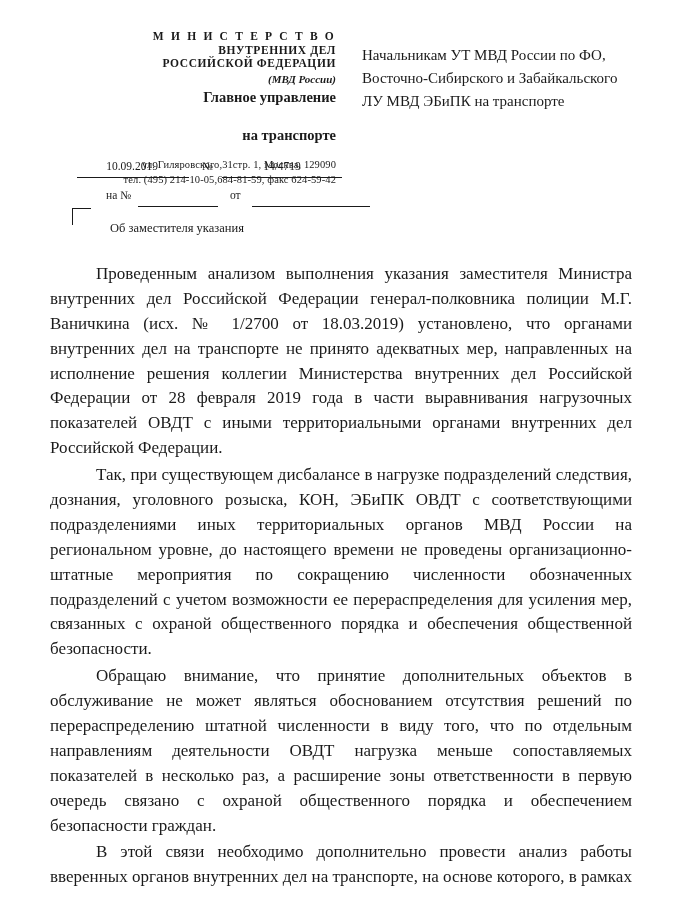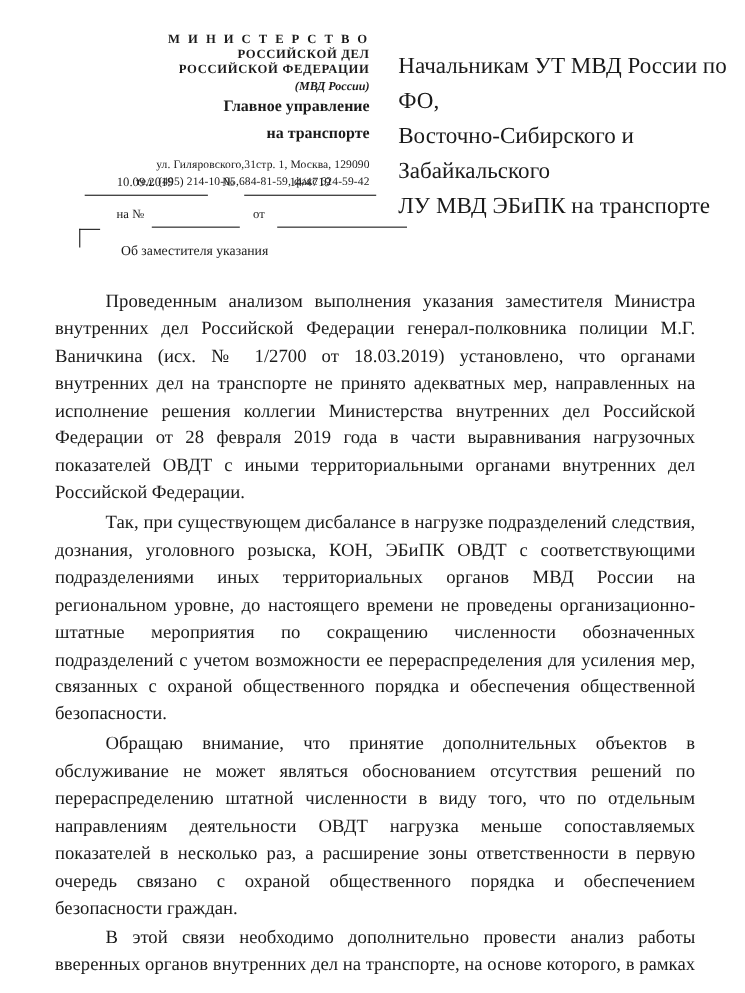--- a/index.html
+++ b/index.html
@@ -160,21 +160,21 @@
     top: 221px;
     font-size: 12.5px;
   }
 
   
   .addressee {
     position: absolute;
     left: 362px;
     top: 44px;
     width: 300px;
-    font-size: 21px;
+    font-size: 15px;
     line-height: 1.52;
   }
 
   
   .body {
     position: absolute;
     left: 50px;
     top: 262px;
     width: 582px;
     font-size: 17px;
@@ -193,25 +193,25 @@
 </style>
 </head>
 <body>
 
 <div class="page">
 
   <div class="header">
 
     <div class="letterhead">
       <div class="lh-line1">М И Н И С Т Е Р С Т В О</div>
-      <div class="lh-line2">РОССИЙСКОЙ ДЕЛ</div>
+      <div class="lh-line2">ВНУТРЕННИХ ДЕЛ</div>
       <div class="lh-line3">РОССИЙСКОЙ ФЕДЕРАЦИИ</div>
       <div class="lh-line4">(МВД России)</div>
       <div class="lh-dept">Главное управление</div>
-      <div class="lh-dept" style="margin-top:4px">на транспорте</div>
+      <div class="lh-dept" style="margin-top:18px">на транспорте</div>
       <div class="lh-address">ул. Гиляровского,31стр. 1, Москва, 129090</div>
       <div class="lh-address" style="margin-top:0">тел. (495) 214-10-05,684-81-59, факс 624-59-42</div>
     </div>
 
     <div class="reqrow">
       <div class="req-top">
         <div class="date-val">10.09.2019</div>
         <div class="num-sign">№</div>
         <div class="num-val">14/4719</div>
         <div class="rule rule-date"></div>

